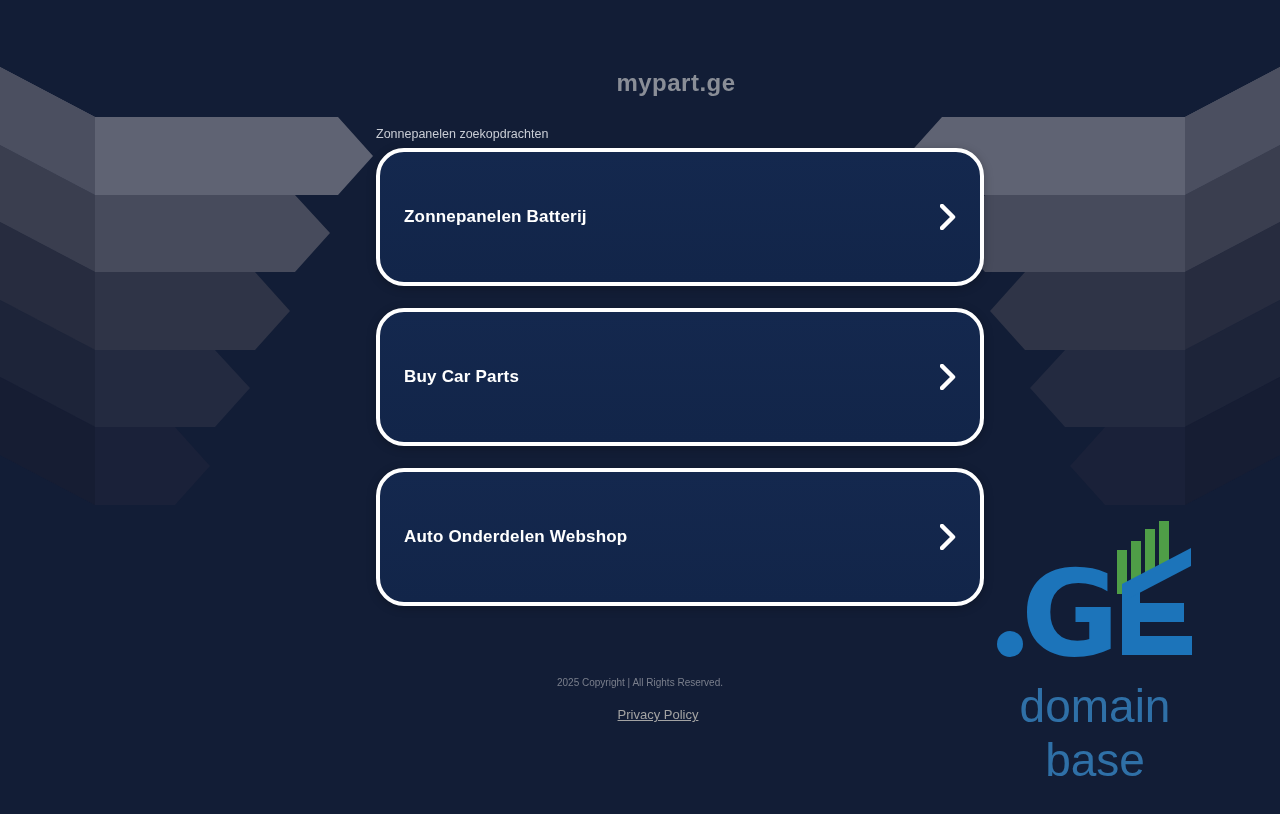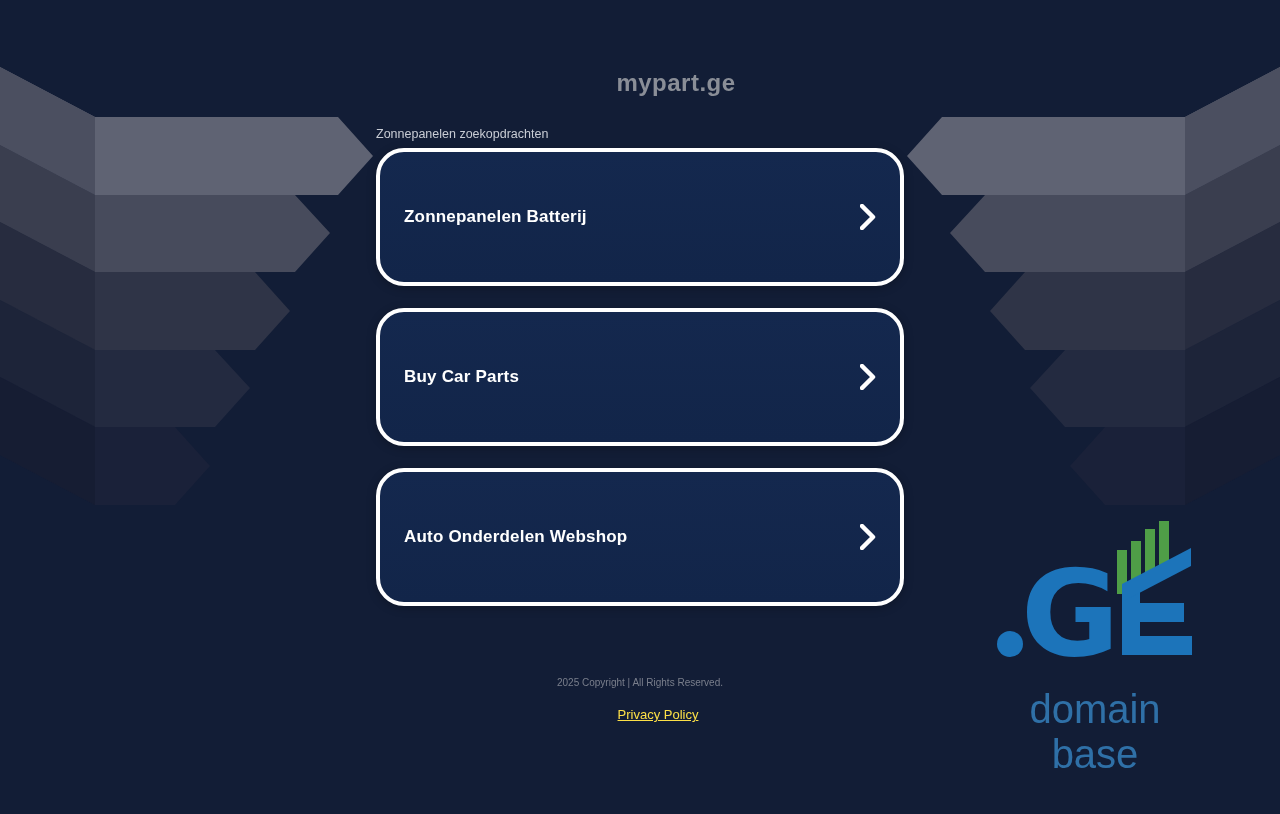--- a/index.html
+++ b/index.html
@@ -26,45 +26,45 @@
   .page-title{
     position:absolute;top:69px;left:0;width:100%;text-align:center;
     font-size:24px;font-weight:bold;color:#8a8e97;letter-spacing:.5px;margin-left:36px;
   }
   .section-label{
     position:absolute;top:127px;left:376px;
     font-size:12.5px;color:#c8ccd4;
   }
   .cards{position:absolute;top:148px;left:376px;width:528px;}
   .card{
-    box-sizing:border-box;width:528px;height:138px;margin-bottom:22px;
+    box-sizing:border-box;width:608px;height:138px;margin-bottom:22px;
     background:linear-gradient(180deg,#14284e 0%,#122549 100%);
     border:4px solid #ffffff;border-radius:28px;
     display:flex;align-items:center;
     padding:0 18px 0 24px;cursor:pointer;
     box-shadow:0 2px 10px rgba(0,0,0,.25);
   }
   .card-label{flex:1;font-size:17px;font-weight:bold;color:#ffffff;letter-spacing:.2px;}
   .card-chevron{width:16px;height:26px;flex:0 0 auto;margin-right:6px;}
   
   .copyright{
     position:absolute;top:677px;left:0;width:100%;text-align:center;
     font-size:10px;color:#7a7f8c;
   }
   .privacy{
     position:absolute;top:707px;left:0;width:100%;text-align:center;
     font-size:13px;
   }
-  .privacy a{color:#fde047;text-decoration:underline;cursor:pointer;padding-left:36px;}
+  .privacy a{color:#a3a3a3;text-decoration:underline;cursor:pointer;padding-left:36px;}
   
   .logo{position:absolute;left:995px;top:517px;width:200px;height:195px;cursor:pointer;}
   .logo svg{display:block;}
   .logo .tagline{
-    margin-top:12px;width:200px;text-align:center;
-    font-family:"Liberation Sans",sans-serif;font-size:40px;color:#2f70a7;
+    margin-top:4px;width:200px;text-align:center;
+    font-family:"Liberation Sans",sans-serif;font-size:46px;color:#2f70a7;
   }
 </style>
 </head>
 <body>
 
 <div class="stage">
 
   <div class="bands left">
     <div class="band b1"></div>
     <div class="fold f1"></div>

